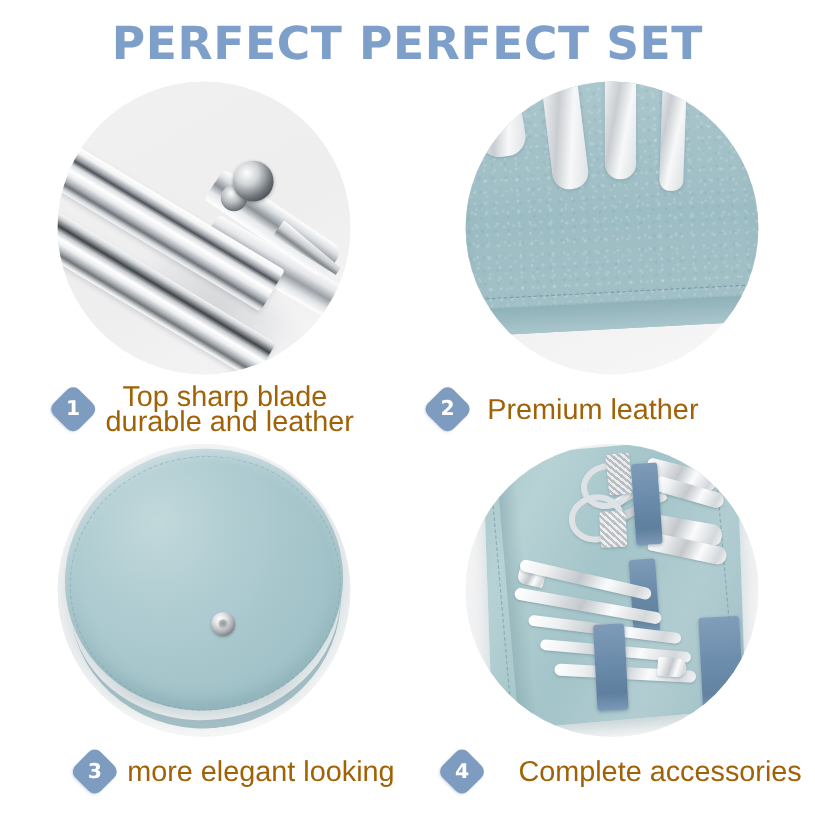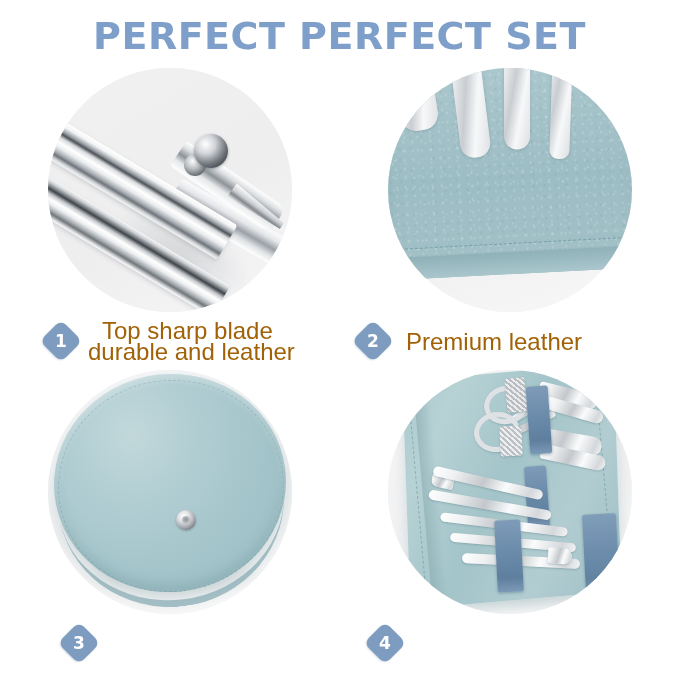--- a/index.html
+++ b/index.html
@@ -503,20 +503,21 @@
         <div class="p3-snap"></div>
         <div class="p3-snap-in"></div>
       </div>
     </div>
     <div class="caption">
       <div class="badge">
         <div class="diamond"></div>
         <div class="num">3</div>
       </div>
       <div class="caption-lines">
+        <span class="l2">more elegant looking</span>
       </div>
     </div>
   </div>
 
   <div class="cell cell-4">
     <div class="photo-wrap">
       <div class="vignette"></div>
       <div class="photo">
         <div class="p4-bg"></div>
         <div class="p4-shadow"></div>
@@ -550,17 +551,18 @@
         <div class="mtool m-tip2"></div>
         <div class="strap s-bot"></div>
       </div>
     </div>
     <div class="caption">
       <div class="badge">
         <div class="diamond"></div>
         <div class="num">4</div>
       </div>
       <div class="caption-lines">
+        <span class="l1">Complete accessories</span>
       </div>
     </div>
   </div>
 
 </div>
 
 </body></html>

